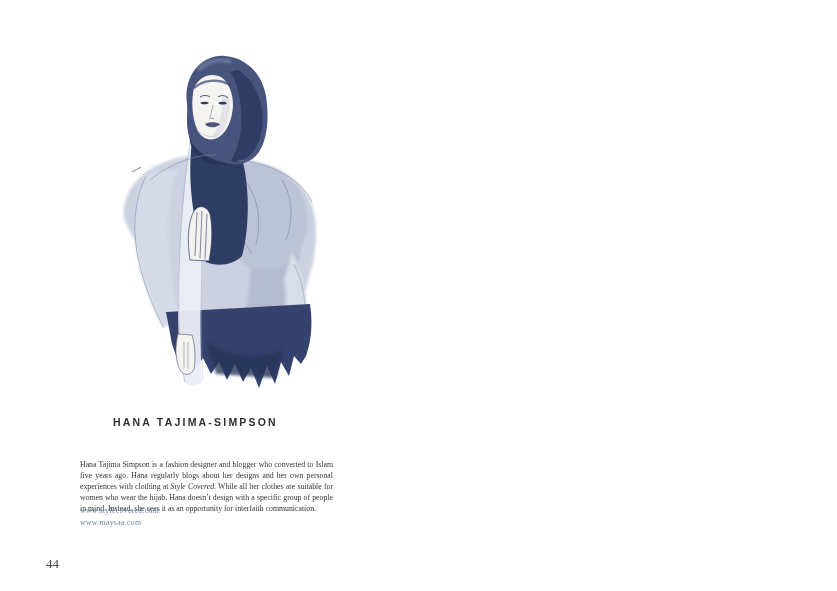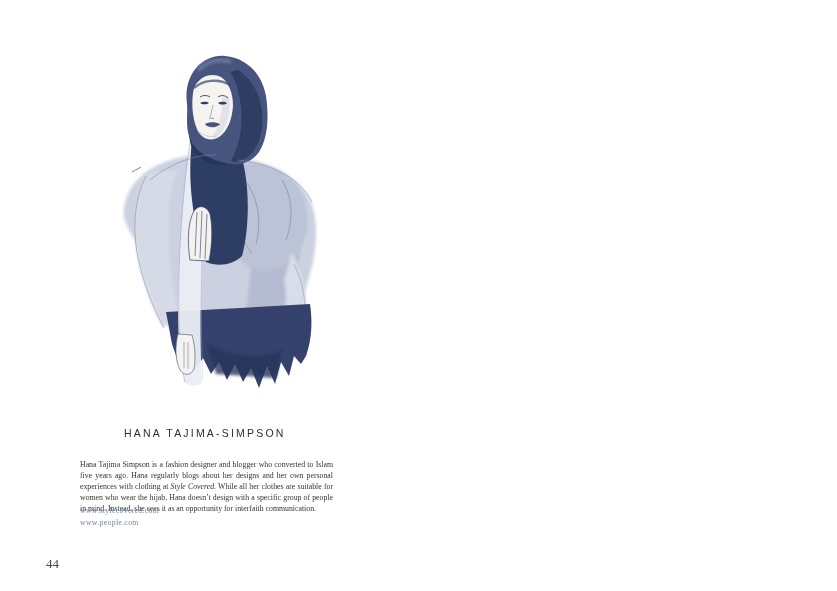--- a/index.html
+++ b/index.html
@@ -1,22 +1,22 @@
 <!DOCTYPE html>
 <html><head>
 <meta charset="utf-8">
 <style>
   html,body{margin:0;padding:0;background:#ffffff;width:837px;height:591px;overflow:hidden;}
   .spread{position:relative;width:837px;height:591px;background:#ffffff;font-family:"Liberation Serif",serif;color:#2e2e2e;}
   .page{position:absolute;top:0;height:591px;}
   .page-left{left:0;width:418px;}
   .page-right{left:418px;width:419px;}
   .illustration{position:absolute;left:86px;top:12px;width:250px;height:385px;}
-  .title{position:absolute;left:80px;top:411px;width:300px;margin:16px;
-         font-family:"Liberation Sans",sans-serif;font-size:10.5px;font-weight:normal;
+  .title{position:absolute;left:80px;top:411px;width:300px;margin:5px;
+         font-family:"Liberation Sans",sans-serif;font-size:10.5px;font-weight:bold;
          letter-spacing:2.2px;color:#2f2f2f;padding-left:28px;}
   .subtitle{position:absolute;left:80px;top:438px;width:260px;font-style:italic;
             font-size:7.8px;color:#333;}
   .bio{position:absolute;left:80px;top:451px;width:253px;font-size:7.8px;line-height:11px;
        text-align:justify;color:#333;}
   .bio .em{font-style:italic;}
   .links{position:absolute;left:80px;top:505px;width:200px;font-size:7.8px;line-height:11.5px;}
   .links a{display:block;color:#6d87a8;text-decoration:none;letter-spacing:0.3px;cursor:pointer;}
   .pagenum{position:absolute;font-size:13px;color:#4a4a4a;}
   .pn-left{left:46px;top:556px;}
@@ -100,21 +100,21 @@
         <path d="M46,160 L55,155" stroke="#5a6589" stroke-width="1" opacity="0.8"></path>
       </g>
     </svg>
 
     <h1 class="title">HANA TAJIMA-SIMPSON</h1>
 
     <p class="bio"><span>Hana Tajima Simpson is a fashion designer and blogger who converted to Islam five years ago. Hana regularly blogs about her designs and her own personal experiences with clothing at </span><span class="em">Style Covered</span><span>. While all her clothes are suitable for women who wear the hijab, Hana doesn’t design with a specific group of people in mind. Instead, she sees it as an opportunity for interfaith communication.</span></p>
 
     <div class="links">
       <a>www.stylecovered.com</a>
-      <a>www.people.com</a>
+      <a>www.maysaa.com</a>
     </div>
 
     <div class="pagenum pn-left">44</div>
   </div>
 
   <div class="page page-right">
 
     
 
     

